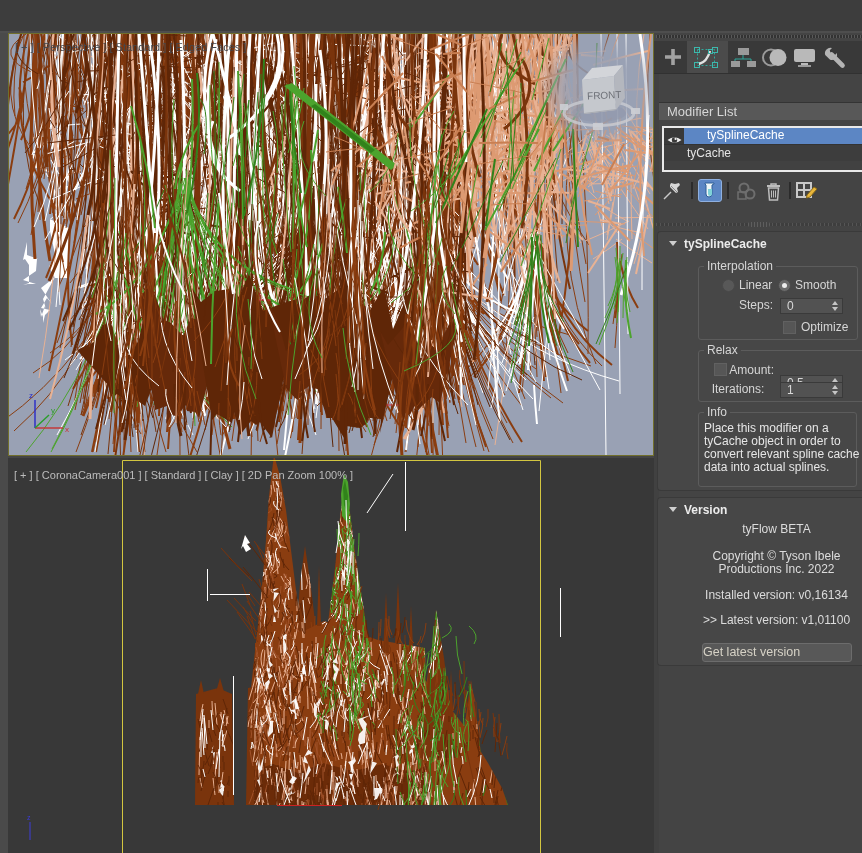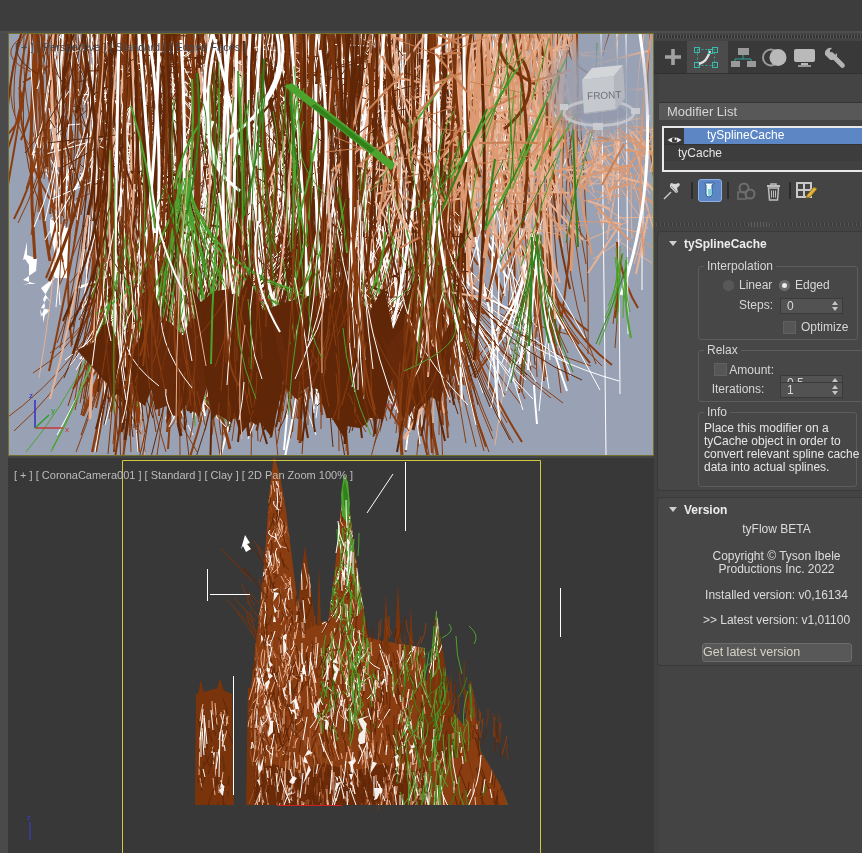--- a/index.html
+++ b/index.html
@@ -25,21 +25,21 @@
 #tabline{left:654px;top:73px;width:208px;height:1px;background:#313131}
 #namefield{left:659px;top:76px;width:203px;height:21px;background:#313131;
  border:1px solid #272727;border-right:none;color:#d2d2d2;font-size:12px;line-height:19px;padding-left:8px}
 #modlist{left:659px;top:102px;width:203px;height:18px;background:#585858;
  border-top:1px solid #343434;color:#d6d6d6;font-size:13px;line-height:17px;padding-left:8px}
 #stack{left:662px;top:126px;width:200px;height:46px;border:2px solid #e9e9e9;border-right:none;background:#414141}
 #stackeye{left:664px;top:128px;width:20px;height:16px;background:#393939}
 #stackrow1{left:684px;top:128px;width:178px;height:16px;background:#5c86c4;color:#fff;
  font-size:12px;line-height:15px;padding-left:23px}
 #stackrow2{left:664px;top:144px;width:198px;height:17px;background:#3d3d3d;color:#e4e4e4;
- font-size:12px;line-height:16px;padding-left:14px;border-top:1px solid #333}
+ font-size:12px;line-height:16px;padding-left:23px;border-top:1px solid #333}
 
 .sep{width:2px;height:17px;background:#2b2b2b}
 #btnblue{left:698px;top:179px;width:24px;height:23px;background:#5c86c4;border:1px solid #8fb0e0;border-radius:3px}
 
 #split{left:656px;top:223px;width:206px;height:3px;
  background-image:repeating-linear-gradient(90deg,#555 0 1px,#3e3e3e 1px 4px)}
 #splith{left:748px;top:222px;width:22px;height:5px;background:#444;border-radius:2px;
  background-image:repeating-linear-gradient(90deg,#5e5e5e 0 1px,#444 1px 3px)}
 
 .rollout{background:#474747;border:1px solid #3a3a3a;border-right:none;border-radius:4px 0 0 4px}
@@ -327,21 +327,21 @@
 <div class="abs" id="splith"></div>
 
 <div class="abs rollout" id="ro1">
   <div class="tri"></div>
       <div class="rohead">tySplineCache</div>
   <div class="group" style="left:40px;top:34px;width:160px;height:74px">
     <div class="gtitle">Interpolation</div>
     <div class="radio" style="left:23px;top:12px"></div>
     <div class="lbl" style="left:40px;top:11px">Linear</div>
     <div class="radio on" style="left:79px;top:12px"></div>
-    <div class="lbl" style="left:96px;top:11px">Edged</div>
+    <div class="lbl" style="left:96px;top:11px">Smooth</div>
     <div class="lbl" style="left:4px;top:31px;width:70px;text-align:right">Steps:</div>
     <div class="spin" style="left:81px;top:31px;width:63px;height:16px">0<span class="spinbtn">
             <span class="up"></span>
             <span class="dn"></span>
           </span></div>
     <div class="check" style="left:84px;top:54px"></div>
     <div class="lbl" style="left:102px;top:53px">Optimize</div>
   </div>
   <div class="group" style="left:40px;top:118px;width:184px;height:52px">
     <div class="gtitle">Relax</div>

